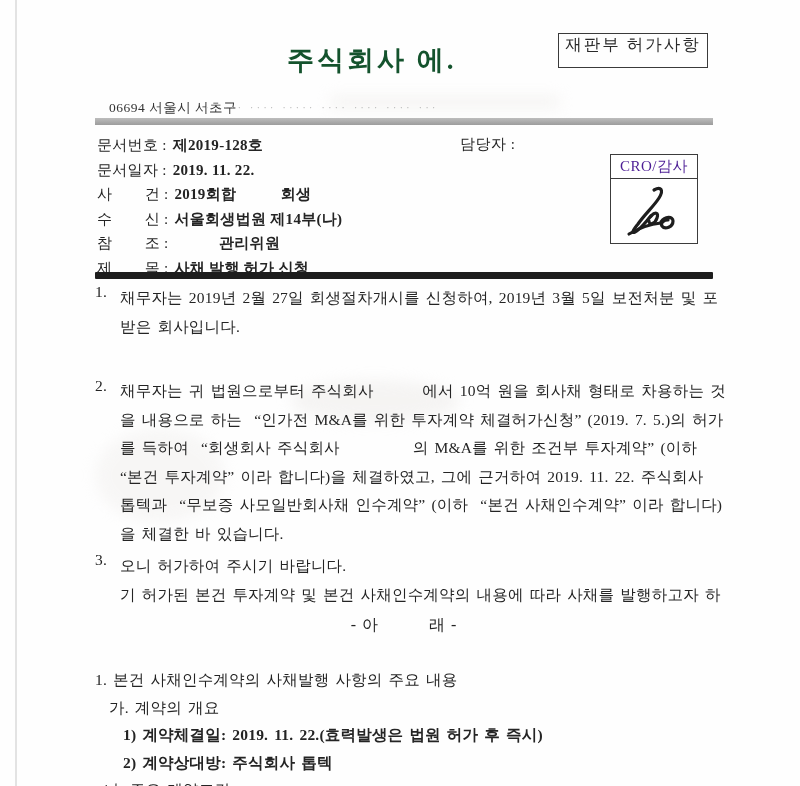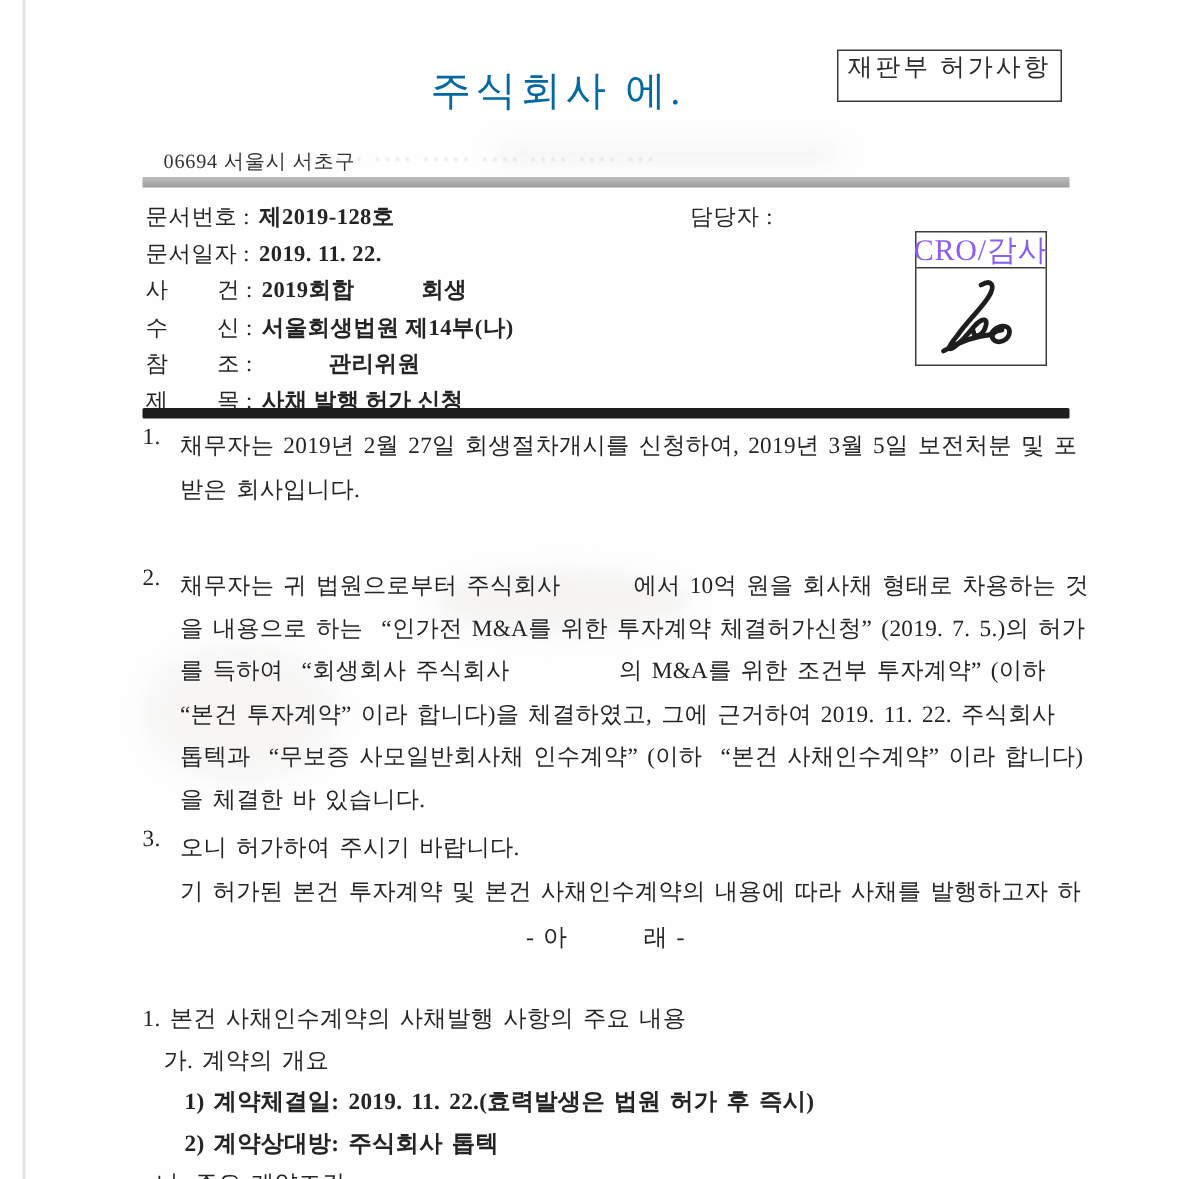--- a/index.html
+++ b/index.html
@@ -10,21 +10,21 @@
     font-family:"Liberation Serif","DejaVu Serif",serif;
     color:#242424;
     overflow:hidden;
   }
   .scan-edge{
     position:absolute;left:15px;top:0;width:2px;height:786px;
     background:#e3e3e3;
   }
   .doc-title{
     position:absolute;left:287px;top:42px;
-    font-size:27px;font-weight:normal;color:#0369a1;
+    font-size:27px;font-weight:bold;color:#14532d;
     letter-spacing:3px;white-space:pre;margin:0;
   }
   .header-box{
     position:absolute;left:558px;top:33px;width:148px;height:33px;
     border:1.5px solid #3a3a3a;
     display:flex;align-items:flex-start;justify-content:center;
     font-size:16.5px;letter-spacing:2px;color:#2a2a2a;white-space:pre;
   }
   .address-line{
     position:absolute;left:109px;top:99px;
@@ -52,21 +52,21 @@
     font-size:15px;white-space:pre;letter-spacing:.5px;
   }
   .stamp-box{
     position:absolute;left:610px;top:154px;width:86px;height:88px;
     border:1.5px solid #3c3c3c;background:#fff;
     display:flex;flex-direction:column;
   }
   .stamp-header{
     height:23px;border-bottom:1.5px solid #3c3c3c;
     display:flex;align-items:center;justify-content:center;
-    font-size:20px;letter-spacing:.5px;color:#8b5cf6;white-space:pre;
+    font-size:15px;letter-spacing:.5px;color:#4c1d95;white-space:pre;
   }
   .stamp-body{flex:1;display:flex;align-items:center;justify-content:center;}
   .black-bar{
     position:absolute;left:95px;top:272px;width:618px;height:7px;
     background:#1d1d1d;border-radius:1px;
   }
   .para{position:absolute;left:95px;width:625px;font-size:15.5px;letter-spacing:.2px;word-spacing:2px;}
   .para-num{position:absolute;left:0;top:0;white-space:pre;}
   .para-lines{margin-left:25px;}
   .para-line{white-space:pre;line-height:29px;}

